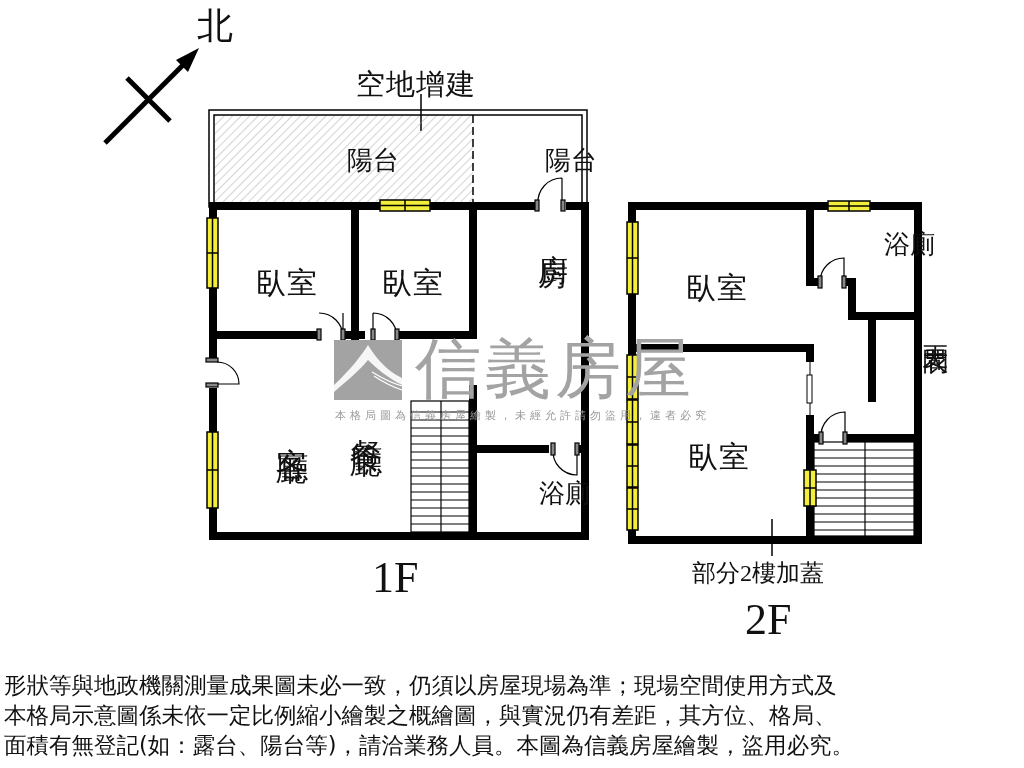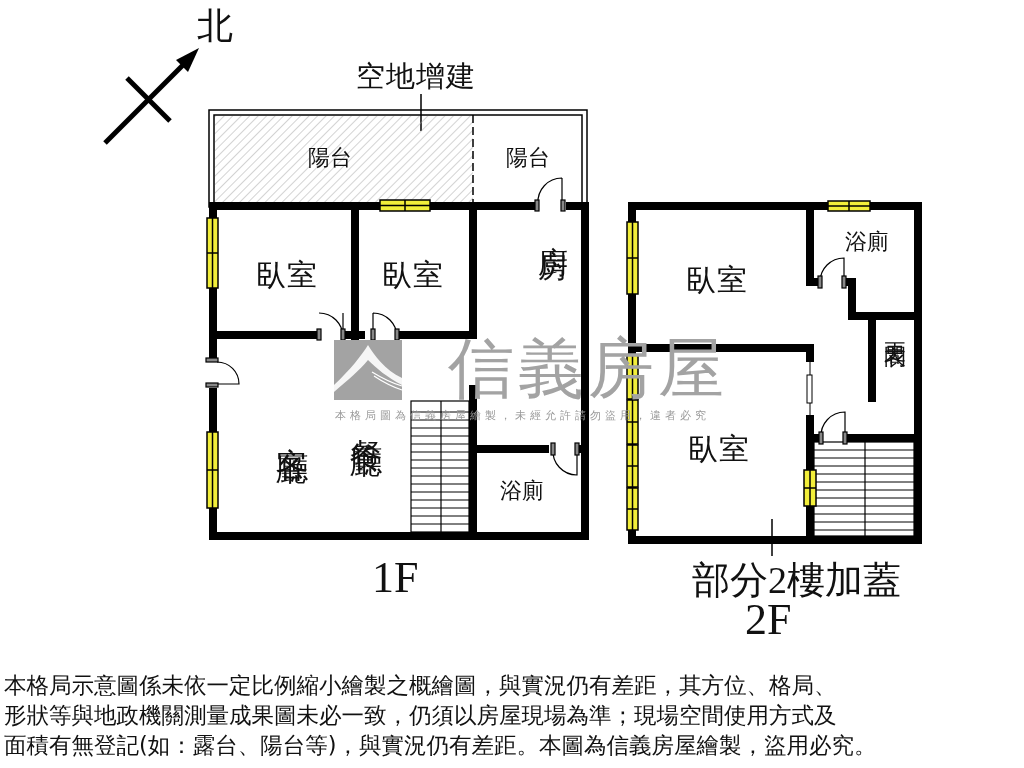--- a/index.html
+++ b/index.html
@@ -1,32 +1,32 @@
 <!DOCTYPE html>
 <html><head>
 <meta charset="utf-8">
 <style>
   html, body { margin: 0; padding: 0; background: #ffffff; }
   body { width: 1024px; height: 768px; position: relative; overflow: hidden;
          font-family: "DejaVu Serif", "Liberation Serif", serif; color: #111; }
   #plan { position: absolute; left: 0; top: 0; width: 1024px; height: 660px; }
   .lbl { position: absolute; white-space: nowrap; color: #111;
          font-family: "DejaVu Sans", "Liberation Sans", sans-serif; line-height: 1; }
-  .lbl-lg { font-size: 30px; letter-spacing: 1px; }
-  .lbl-md { font-size: 22px; }
+  .lbl-lg { font-size: 30px; letter-spacing: 1px; margin-top: 8px; }
+  .lbl-md { font-size: 26px; margin-left: 39px; }
   .lbl-xl { font-size: 33px; }
   .vert { writing-mode: vertical-rl; text-orientation: upright; letter-spacing: 4px; }
   .vert-tight { writing-mode: vertical-rl; text-orientation: upright; letter-spacing: 2px; }
   .floor { position: absolute; font-family: "Liberation Serif", "DejaVu Serif", serif;
            font-size: 44px; line-height: 1; }
   .north { position: absolute; left: 197px; top: 8px; font-size: 36px;
            font-family: "DejaVu Sans", "Liberation Sans", sans-serif; line-height: 1; }
   .wm-brand { position: absolute; left: 415px; top: 336px; font-size: 66px;
               color: #a3a3a3; letter-spacing: 4px; line-height: 1;
-              font-family: "DejaVu Sans", "Liberation Sans", sans-serif; margin-left: 33px; }
+              font-family: "DejaVu Sans", "Liberation Sans", sans-serif; }
   .wm-line { position: absolute; left: 335px; top: 411px; font-size: 11px;
              color: #9a9a9a; letter-spacing: 4px; line-height: 1;
              font-family: Liberation Mono, monospace; }
   .disclaimer { position: absolute; left: 4px; top: 670px; width: 1020px;
                 font-family: "DejaVu Sans", "Liberation Sans", sans-serif;
                 font-size: 22.5px; line-height: 30px; color: #111; }
   .disclaimer div { white-space: nowrap; }
 </style>
 </head>
 <body>
@@ -239,23 +239,23 @@
 <div class="lbl lbl-lg vert" style="left:538px; top:222px;">廚房</div>
 <div class="lbl lbl-xl vert" style="left:276px; top:420px;">客廳</div>
 <div class="lbl lbl-xl vert" style="left:350px; top:413px;">餐廳</div>
 <div class="lbl lbl-md" style="left:500px; top:480px;">浴廁</div>
 <div class="floor" style="left:372px; top:556px;text-align:right;">1F</div>
 
 <div class="lbl lbl-lg" style="left:686px; top:265px;">臥室</div>
 <div class="lbl lbl-md" style="left:845px; top:231px;">浴廁</div>
 <div class="lbl lbl-md vert-tight" style="left:884px; top:325px;">更衣間</div>
 <div class="lbl lbl-lg" style="left:688px; top:434px;">臥室</div>
-<div class="lbl" style="left:692px; top:561px; font-size:38px; font-family:'Liberation Serif','DejaVu Serif',serif;">部分2樓加蓋</div>
+<div class="lbl" style="left:692px; top:561px; font-size:24px; font-family:'Liberation Serif','DejaVu Serif',serif;">部分2樓加蓋</div>
 <div class="floor" style="left:745px; top:598px;">2F</div>
 
 <div class="wm-brand">信義房屋</div>
 <div class="wm-line">本格局圖為信義房屋繪製，未經允許請勿盜用，違者必究</div>
 
 <div class="disclaimer">
+  <div>形狀等與地政機關測量成果圖未必一致，仍須以房屋現場為準；現場空間使用方式及</div>
   <div>本格局示意圖係未依一定比例縮小繪製之概繪圖，與實況仍有差距，其方位、格局、</div>
-  <div>形狀等與地政機關測量成果圖未必一致，仍須以房屋現場為準；現場空間使用方式及</div>
-  <div>面積有無登記(如：露台、陽台等)，與實況仍有差距。本圖為信義房屋繪製，盜用必究。</div>
+  <div>面積有無登記(如：露台、陽台等)，請洽業務人員。本圖為信義房屋繪製，盜用必究。</div>
 </div>
 
 </body></html>

